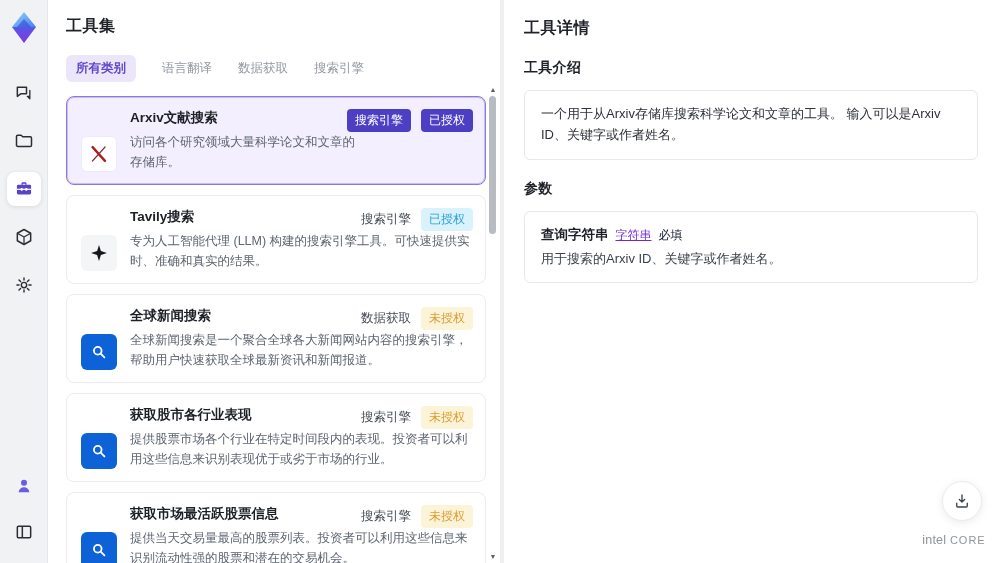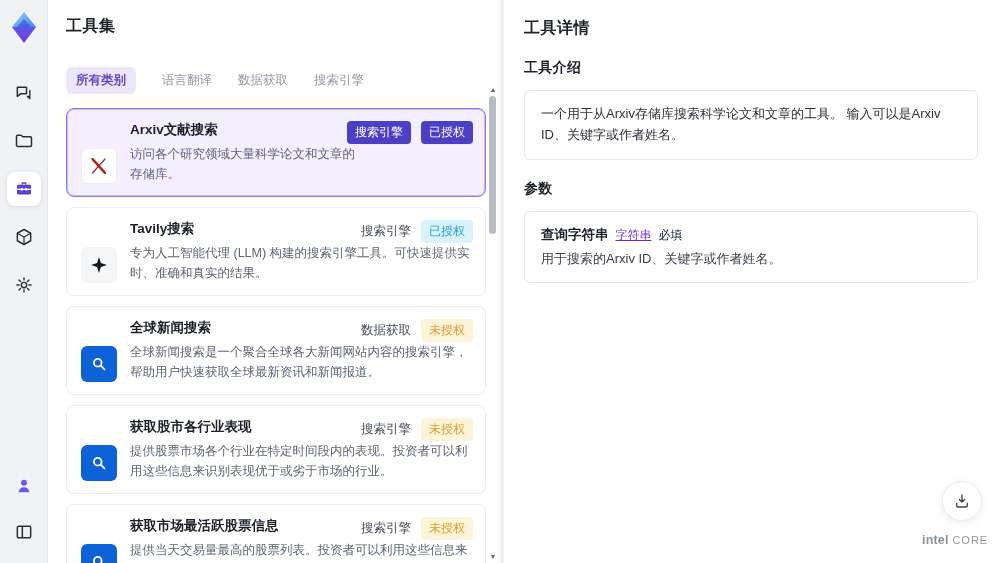--- a/index.html
+++ b/index.html
@@ -20,21 +20,21 @@
   .rail-bottom { display:flex; flex-direction:column; align-items:center; gap:12px; padding-bottom:4px; }
 
   
   .panel-left { width:452px; background:#fff; height:100%; position:relative; padding:16px 16px 0 18px; flex:0 0 452px; }
   .panel-gap { width:4px; background:#eef0f2; flex:0 0 4px; }
   .panel-right { flex:1; background:#fff; height:100%; padding:18px 22px 0 20px; position:relative; }
 
   .page-title { font-size:16px; font-weight:700; letter-spacing:.5px; }
 
   
-  .tabs { display:flex; align-items:center; gap:26px; margin:30px 0 14px 0; }
+  .tabs { display:flex; align-items:center; gap:26px; margin:18px 0 14px 0; }
   .tab { font-size:12.5px; color:#9298a1; cursor:pointer; padding:5px 0; white-space:nowrap; }
   .tab.active { background:#ece6fa; color:#6149c9; font-weight:600; border-radius:6px; padding:5px 10px; }
 
   
   .tool-list { position:relative; width:420px; }
   .card { position:relative; background:#fff; border:1px solid #ececf0; border-radius:8px;
           padding:12px 12px 12px 14px; margin-bottom:10px; display:flex; gap:13px; cursor:pointer;align-items:flex-end; }
   .card.selected { background:#f4effe; border:1px solid #8b79e0; box-shadow:0 0 0 1px #c9bdf2 inset; }
   .tool-icon { width:36px; height:36px; border-radius:6px; flex:0 0 36px; display:flex;
                align-items:center; justify-content:center; background:#f4f5f7; }
@@ -71,21 +71,21 @@
   .param-type { font-size:12px; color:#6d28d9;text-decoration:underline; }
   .param-required { font-size:12px; color:#0f172a; }
   .param-desc { font-size:13px; color:#3c424b; }
 
   
   .fab { position:absolute; right:18px; bottom:42px; width:40px; height:40px; border-radius:50%;
          background:#fff; border:1px solid #ececef; box-shadow:0 2px 8px rgba(0,0,0,.08);
          display:flex; align-items:center; justify-content:center; cursor:pointer; }
   .brand { position:absolute; right:14px; bottom:16px; width:64px; text-align:center;
            color:#8e949b; font-size:12.5px; letter-spacing:.2px; white-space:nowrap; }
-  .brand .b1 { font-weight:700; }
+  .brand .b1 { font-weight:400; }
   .brand .b2 { font-size:11px; letter-spacing:1px; font-weight:500; }
 </style>
 </head>
 <body>
 
 <div class="app">
 
   <div class="rail">
     <div class="rail-logo">
       <svg width="30" height="36" viewBox="0 0 30 36">

